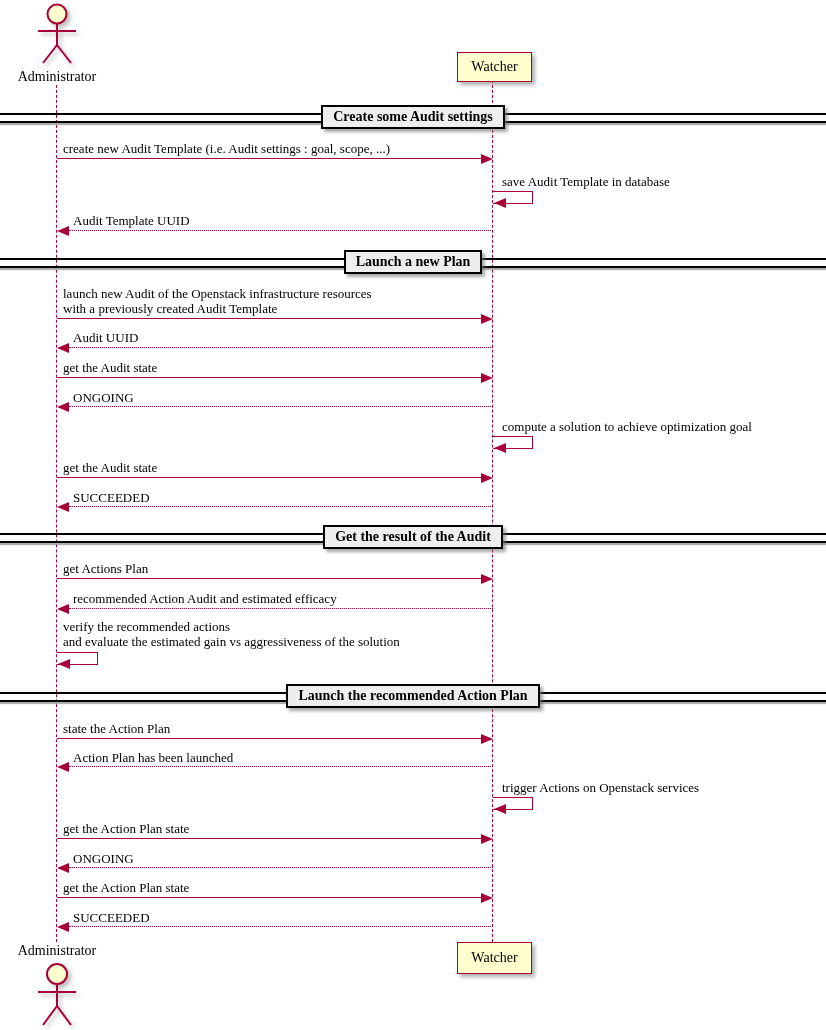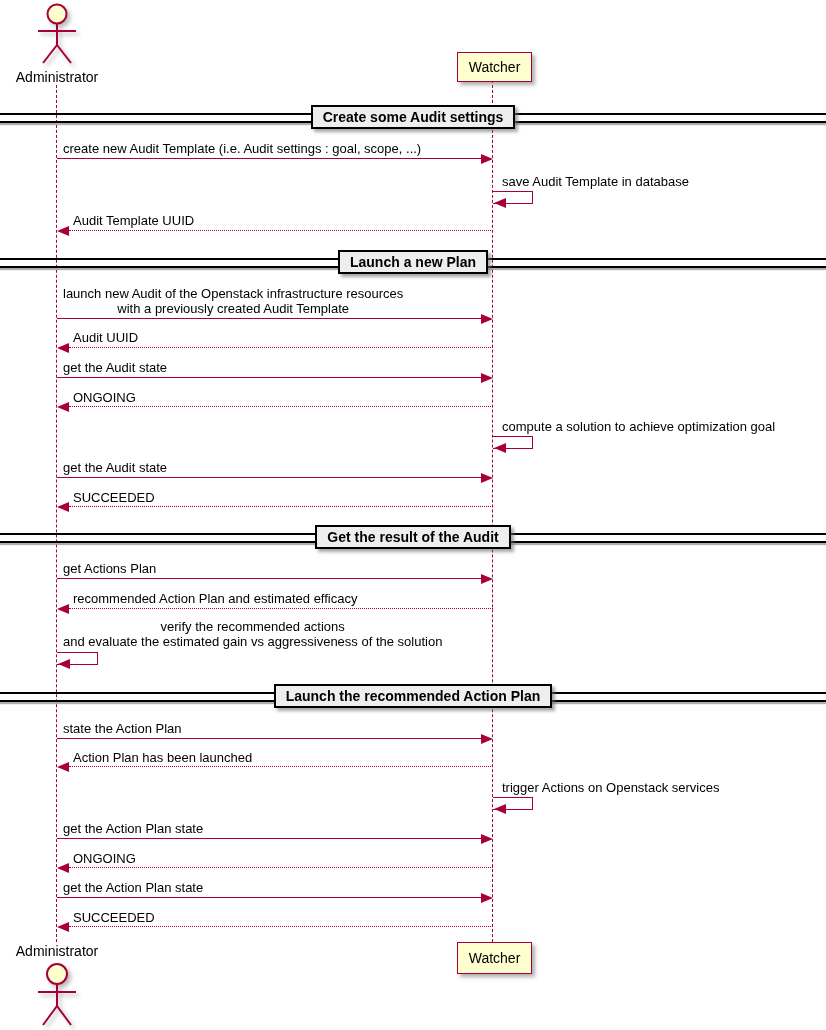--- a/index.html
+++ b/index.html
@@ -3,21 +3,21 @@
 <meta charset="utf-8">
 <style>
   :root{
     --crimson:#A80036;
     --pale:#FEFECE;
     --divfill:#EEEEEE;
   }
   html,body{margin:0;padding:0;background:#fff;}
   .stage{
     position:relative;width:826px;height:1030px;background:#ffffff;
-    font-family:Liberation Sans, sans-serif;color:#000;
+    font-family:Liberation Serif, serif;color:#000;
     overflow:hidden;
   }
   .lifeline{position:absolute;width:0;border-left:1px dashed var(--crimson);}
   .pbox{
     position:absolute;display:flex;align-items:center;justify-content:center;
     background:var(--pale);border:1.5px solid var(--crimson);
     font-size:14px;box-shadow:3px 3px 4px rgba(110,110,110,.55);
   }
   .actor-svg{position:absolute;filter:drop-shadow(3px 3px 2px rgba(120,120,120,.5));}
   .actor-label{position:absolute;font-size:14px;text-align:center;white-space:nowrap;}
@@ -25,21 +25,21 @@
   .divider-lines{
     position:absolute;left:0;right:0;top:50%;height:6px;margin-top:-4px;
     border-top:2px solid #000;border-bottom:2px solid #000;
     box-shadow:0 2px 1px rgba(140,140,140,.7);
   }
   .divider-box{
     position:relative;background:var(--divfill);border:2px solid #000;
     font-weight:bold;font-size:14px;padding:2px 10px;white-space:nowrap;
     box-shadow:3px 3px 3px rgba(110,110,110,.6);
   }
-  .mlabel{position:absolute;font-size:13px;line-height:15px;white-space:pre-line;text-align:center;}
+  .mlabel{position:absolute;font-size:13px;line-height:15px;white-space:pre-line;}
   .aline{position:absolute;height:0;}
   .aline.solid{border-top:1px solid var(--crimson);}
   .aline.dotted{border-top:1px dotted var(--crimson);}
   .ahead{position:absolute;width:0;height:0;border-top:5px solid transparent;border-bottom:5px solid transparent;}
   .ahead.right{border-left:12px solid var(--crimson);}
   .ahead.left{border-right:12px solid var(--crimson);}
   .selfloop{
     position:absolute;box-sizing:border-box;height:13px;
     border:1px solid var(--crimson);border-left:none;background:transparent;
   }
@@ -118,21 +118,21 @@
 
   <div class="divider" style="top:524px;height:26px">
     <div class="divider-lines"></div>
     <div class="divider-box">Get the result of the Audit</div>
   </div>
 
   <div class="mlabel" style="left:63px;top:561px">get Actions Plan</div>
   <div class="aline solid" style="left:57px;top:578px;width:425px"></div>
   <div class="ahead right" style="left:481px;top:574px"></div>
 
-  <div class="mlabel" style="left:73px;top:591px">recommended Action Plan and estimated efficacy</div>
+  <div class="mlabel" style="left:73px;top:591px">recommended Action Audit and estimated efficacy</div>
   <div class="aline dotted" style="left:69px;top:608px;width:424px"></div>
   <div class="ahead left" style="left:57px;top:604px"></div>
 
   <div class="mlabel" style="left:63px;top:619px">verify the recommended actions
 and evaluate the estimated gain vs aggressiveness of the solution</div>
   <div class="selfloop" style="left:57px;top:652px;width:41px"></div>
   <div class="ahead left" style="left:58px;top:659px"></div>
 
   <div class="divider" style="top:683px;height:26px">
     <div class="divider-lines"></div>

